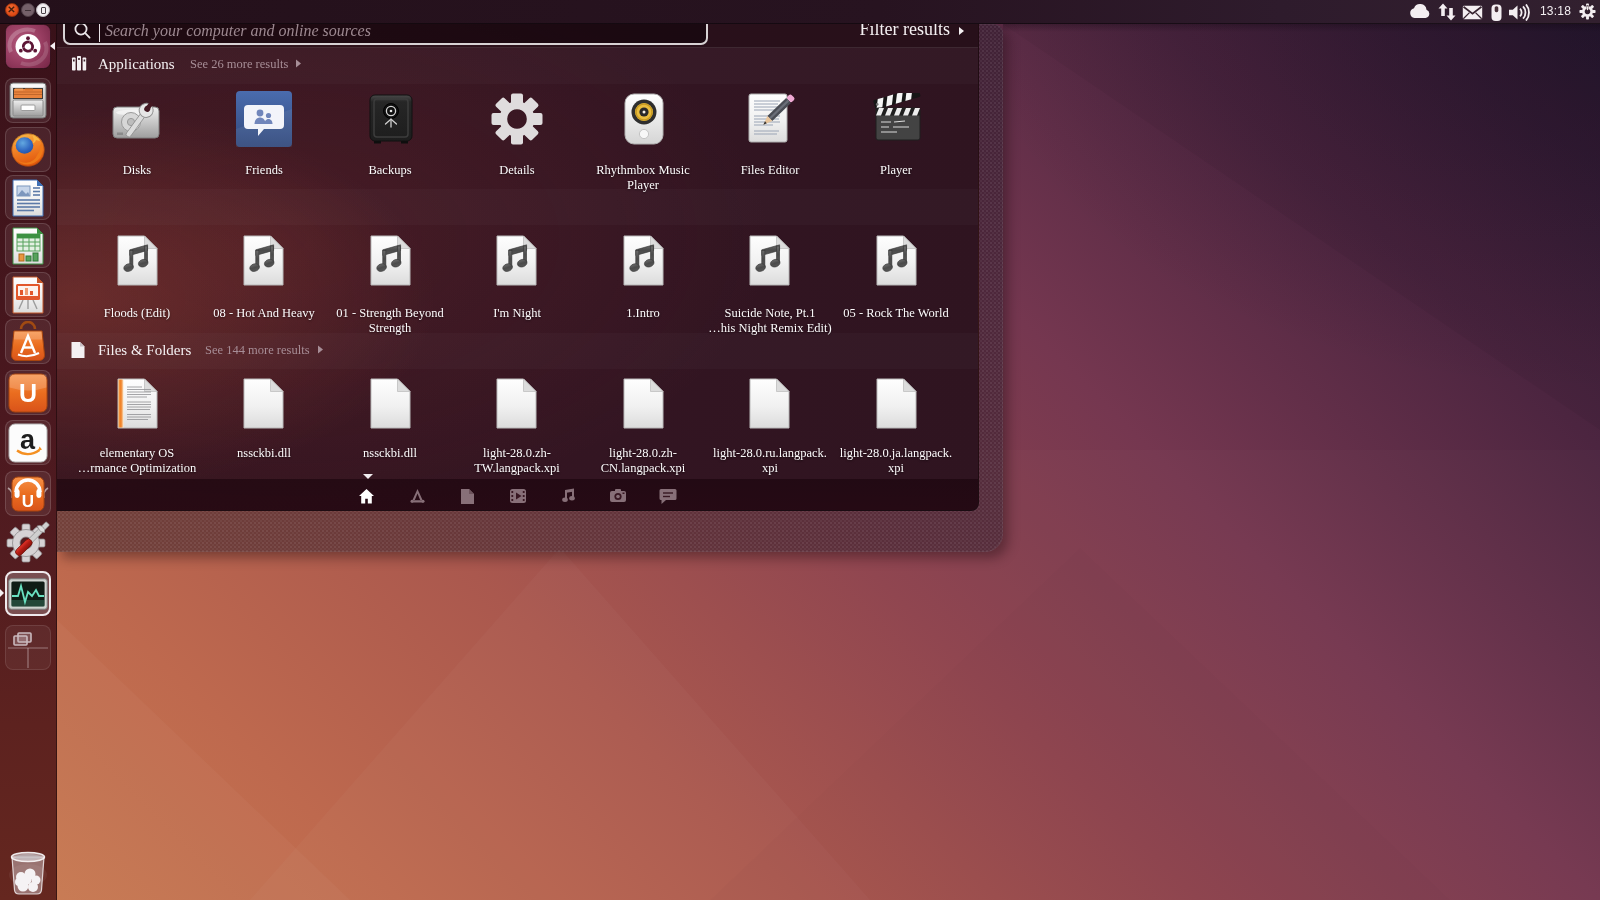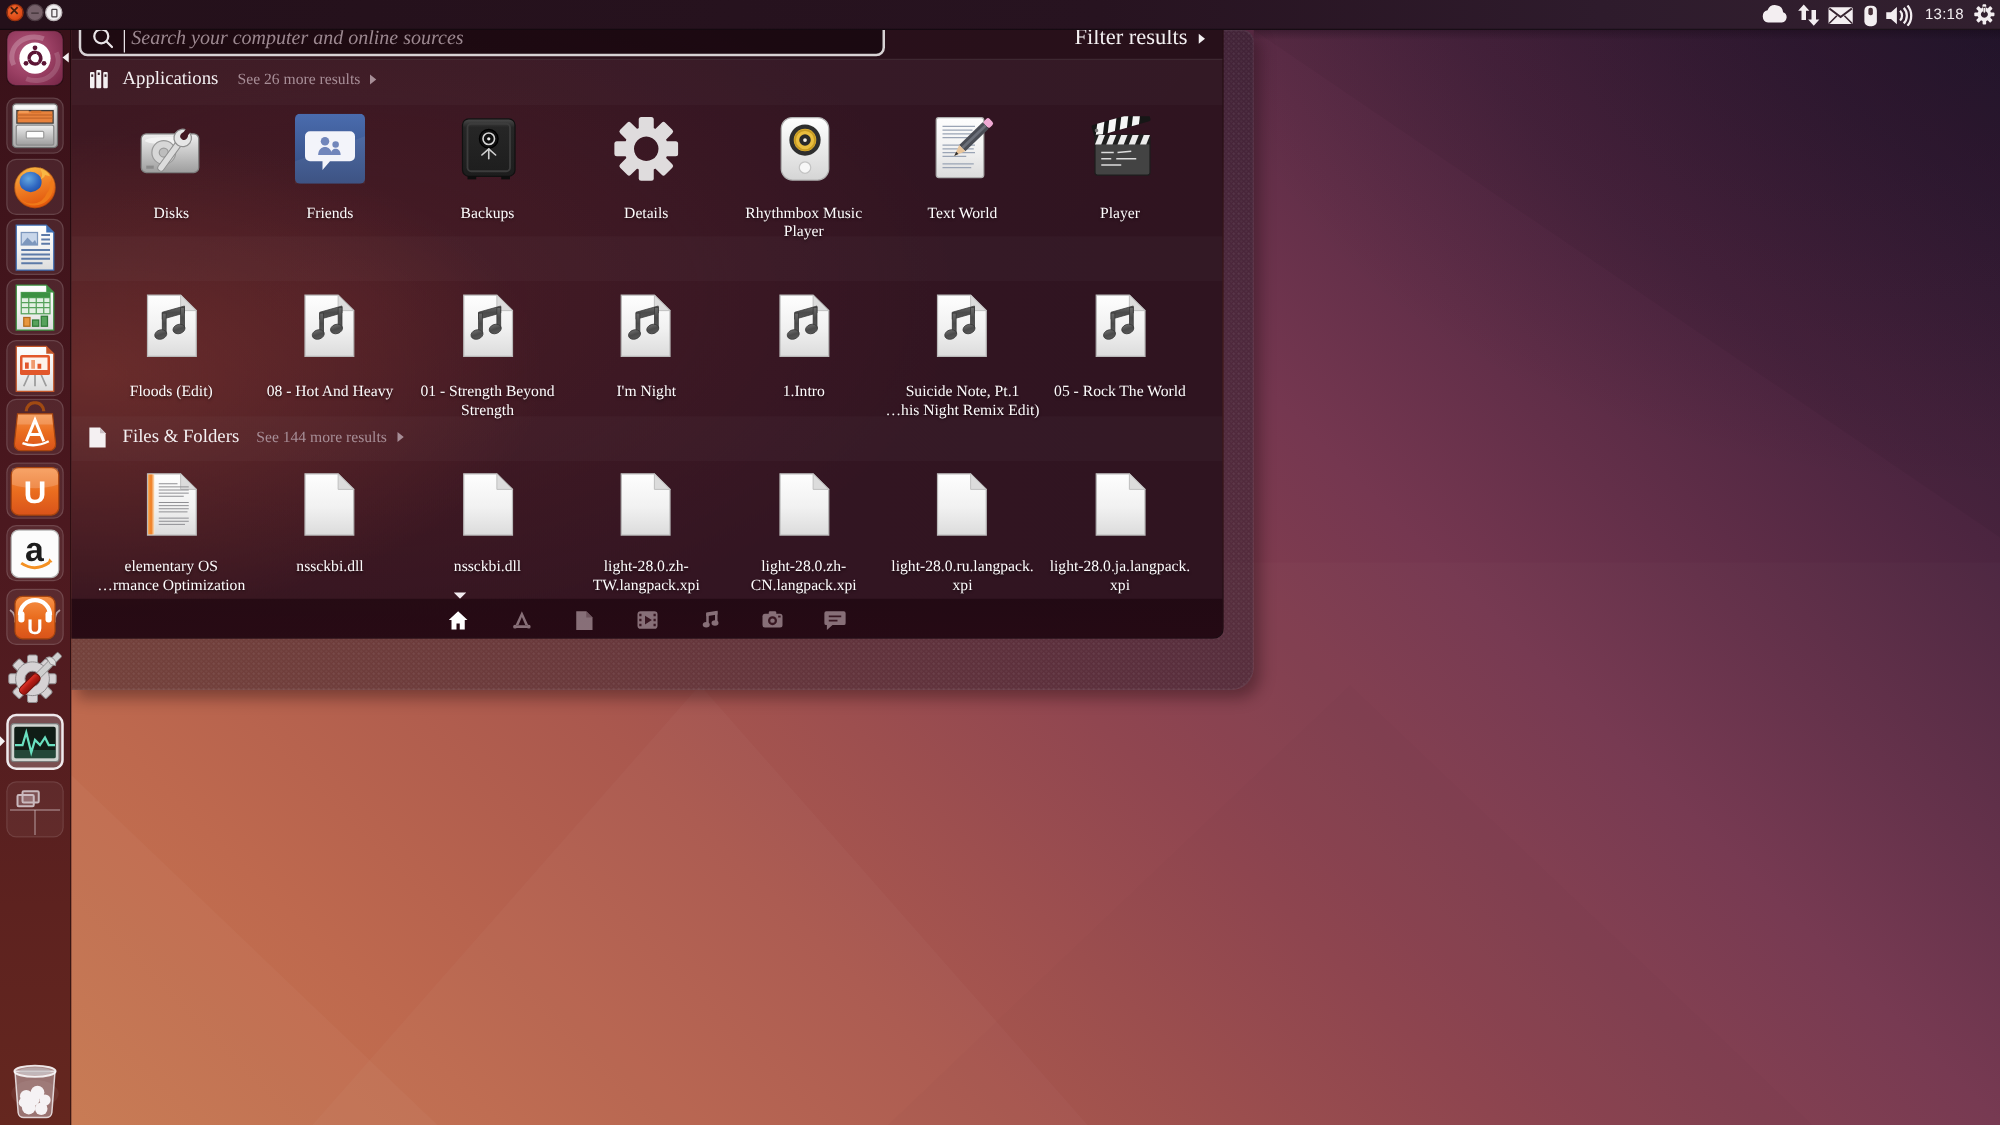--- a/index.html
+++ b/index.html
@@ -330,21 +330,21 @@
         <line x1="12" y1="34" x2="20" y2="34"></line>
           <line x1="24" y1="34" x2="40" y2="34"></line>
         <line x1="12" y1="39" x2="28" y2="39"></line>
       </g>
     </svg>
     <div class="clabel" style="left:12px;top:155px">Disks</div>
     <div class="clabel" style="left:139px;top:155px">Friends</div>
     <div class="clabel" style="left:265px;top:155px">Backups</div>
     <div class="clabel" style="left:392px;top:155px">Details</div>
     <div class="clabel" style="left:518px;top:155px">Rhythmbox Music<br>Player</div>
-    <div class="clabel" style="left:645px;top:155px">Text World</div>
+    <div class="clabel" style="left:645px;top:155px">Files Editor</div>
     <div class="clabel" style="left:771px;top:155px">Player</div>
   </div>
   <div id="musicrow">
     <svg class="abs mnote" style="left:60px;top:227px" width="41" height="51" viewBox="0 0 41 51">
         <use href="#musfile"></use>
       </svg>
     <svg class="abs mnote" style="left:186px;top:227px" width="41" height="51" viewBox="0 0 41 51">
         <use href="#musfile"></use>
       </svg>
     <svg class="abs mnote" style="left:313px;top:227px" width="41" height="51" viewBox="0 0 41 51">

